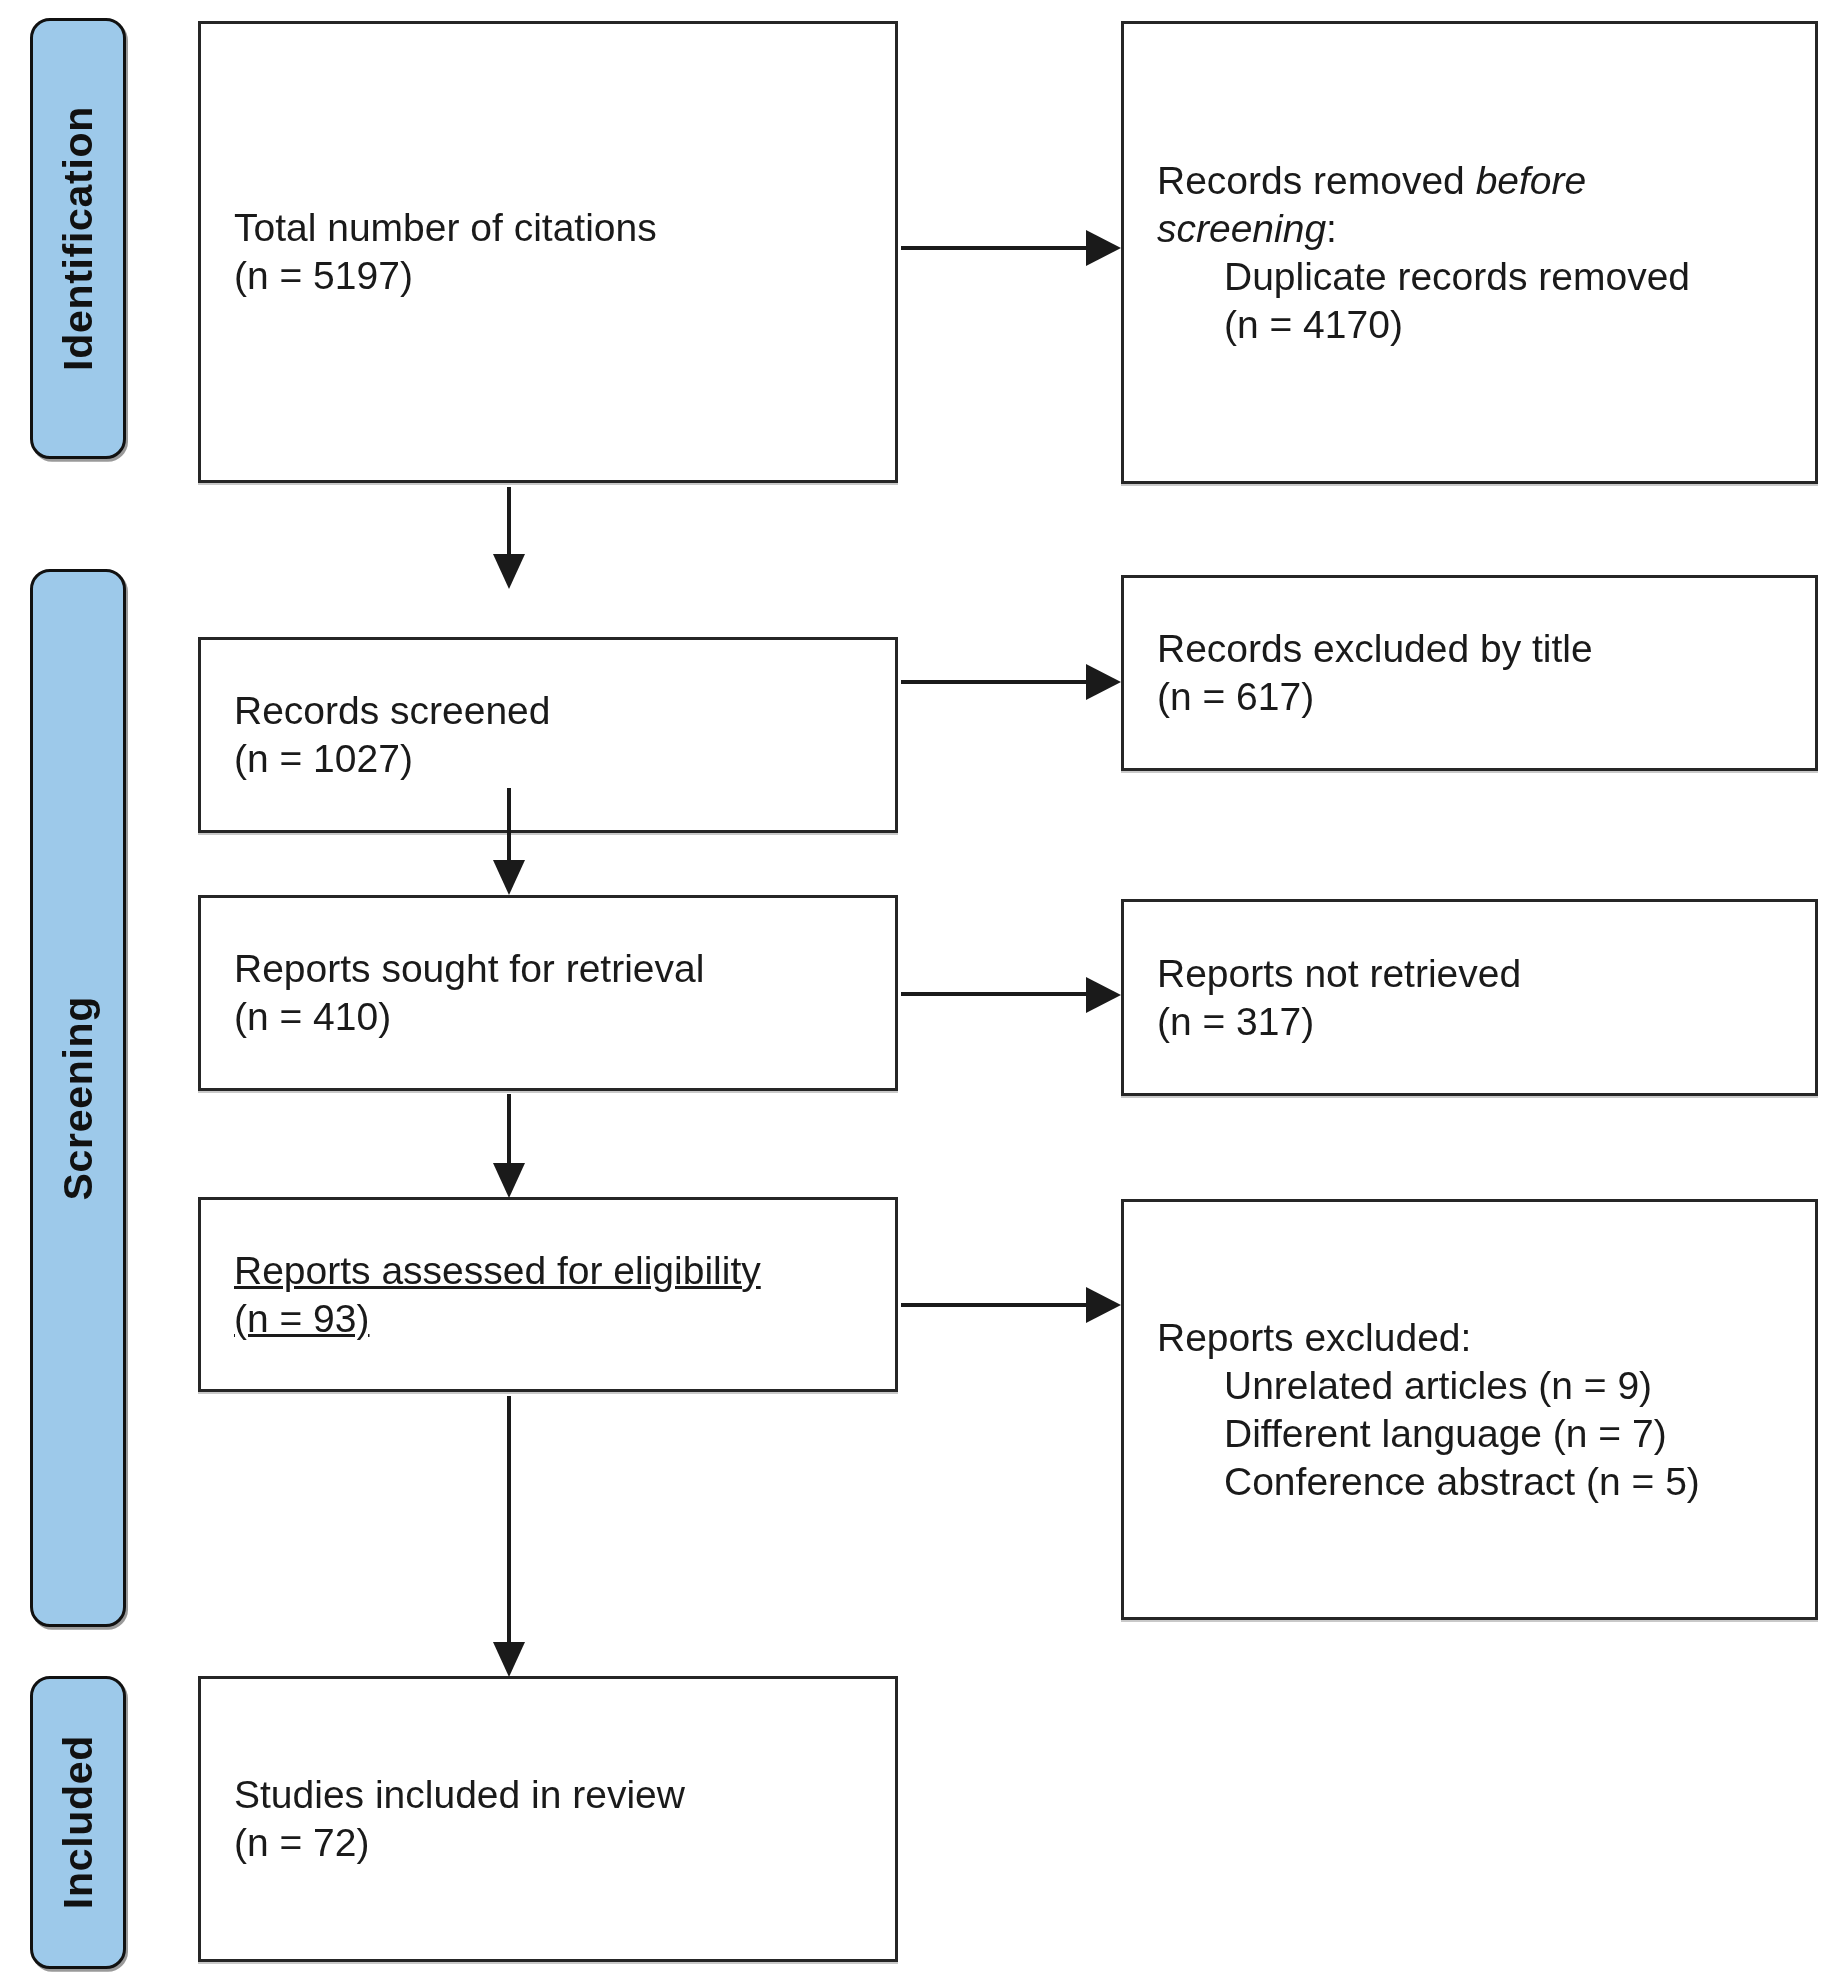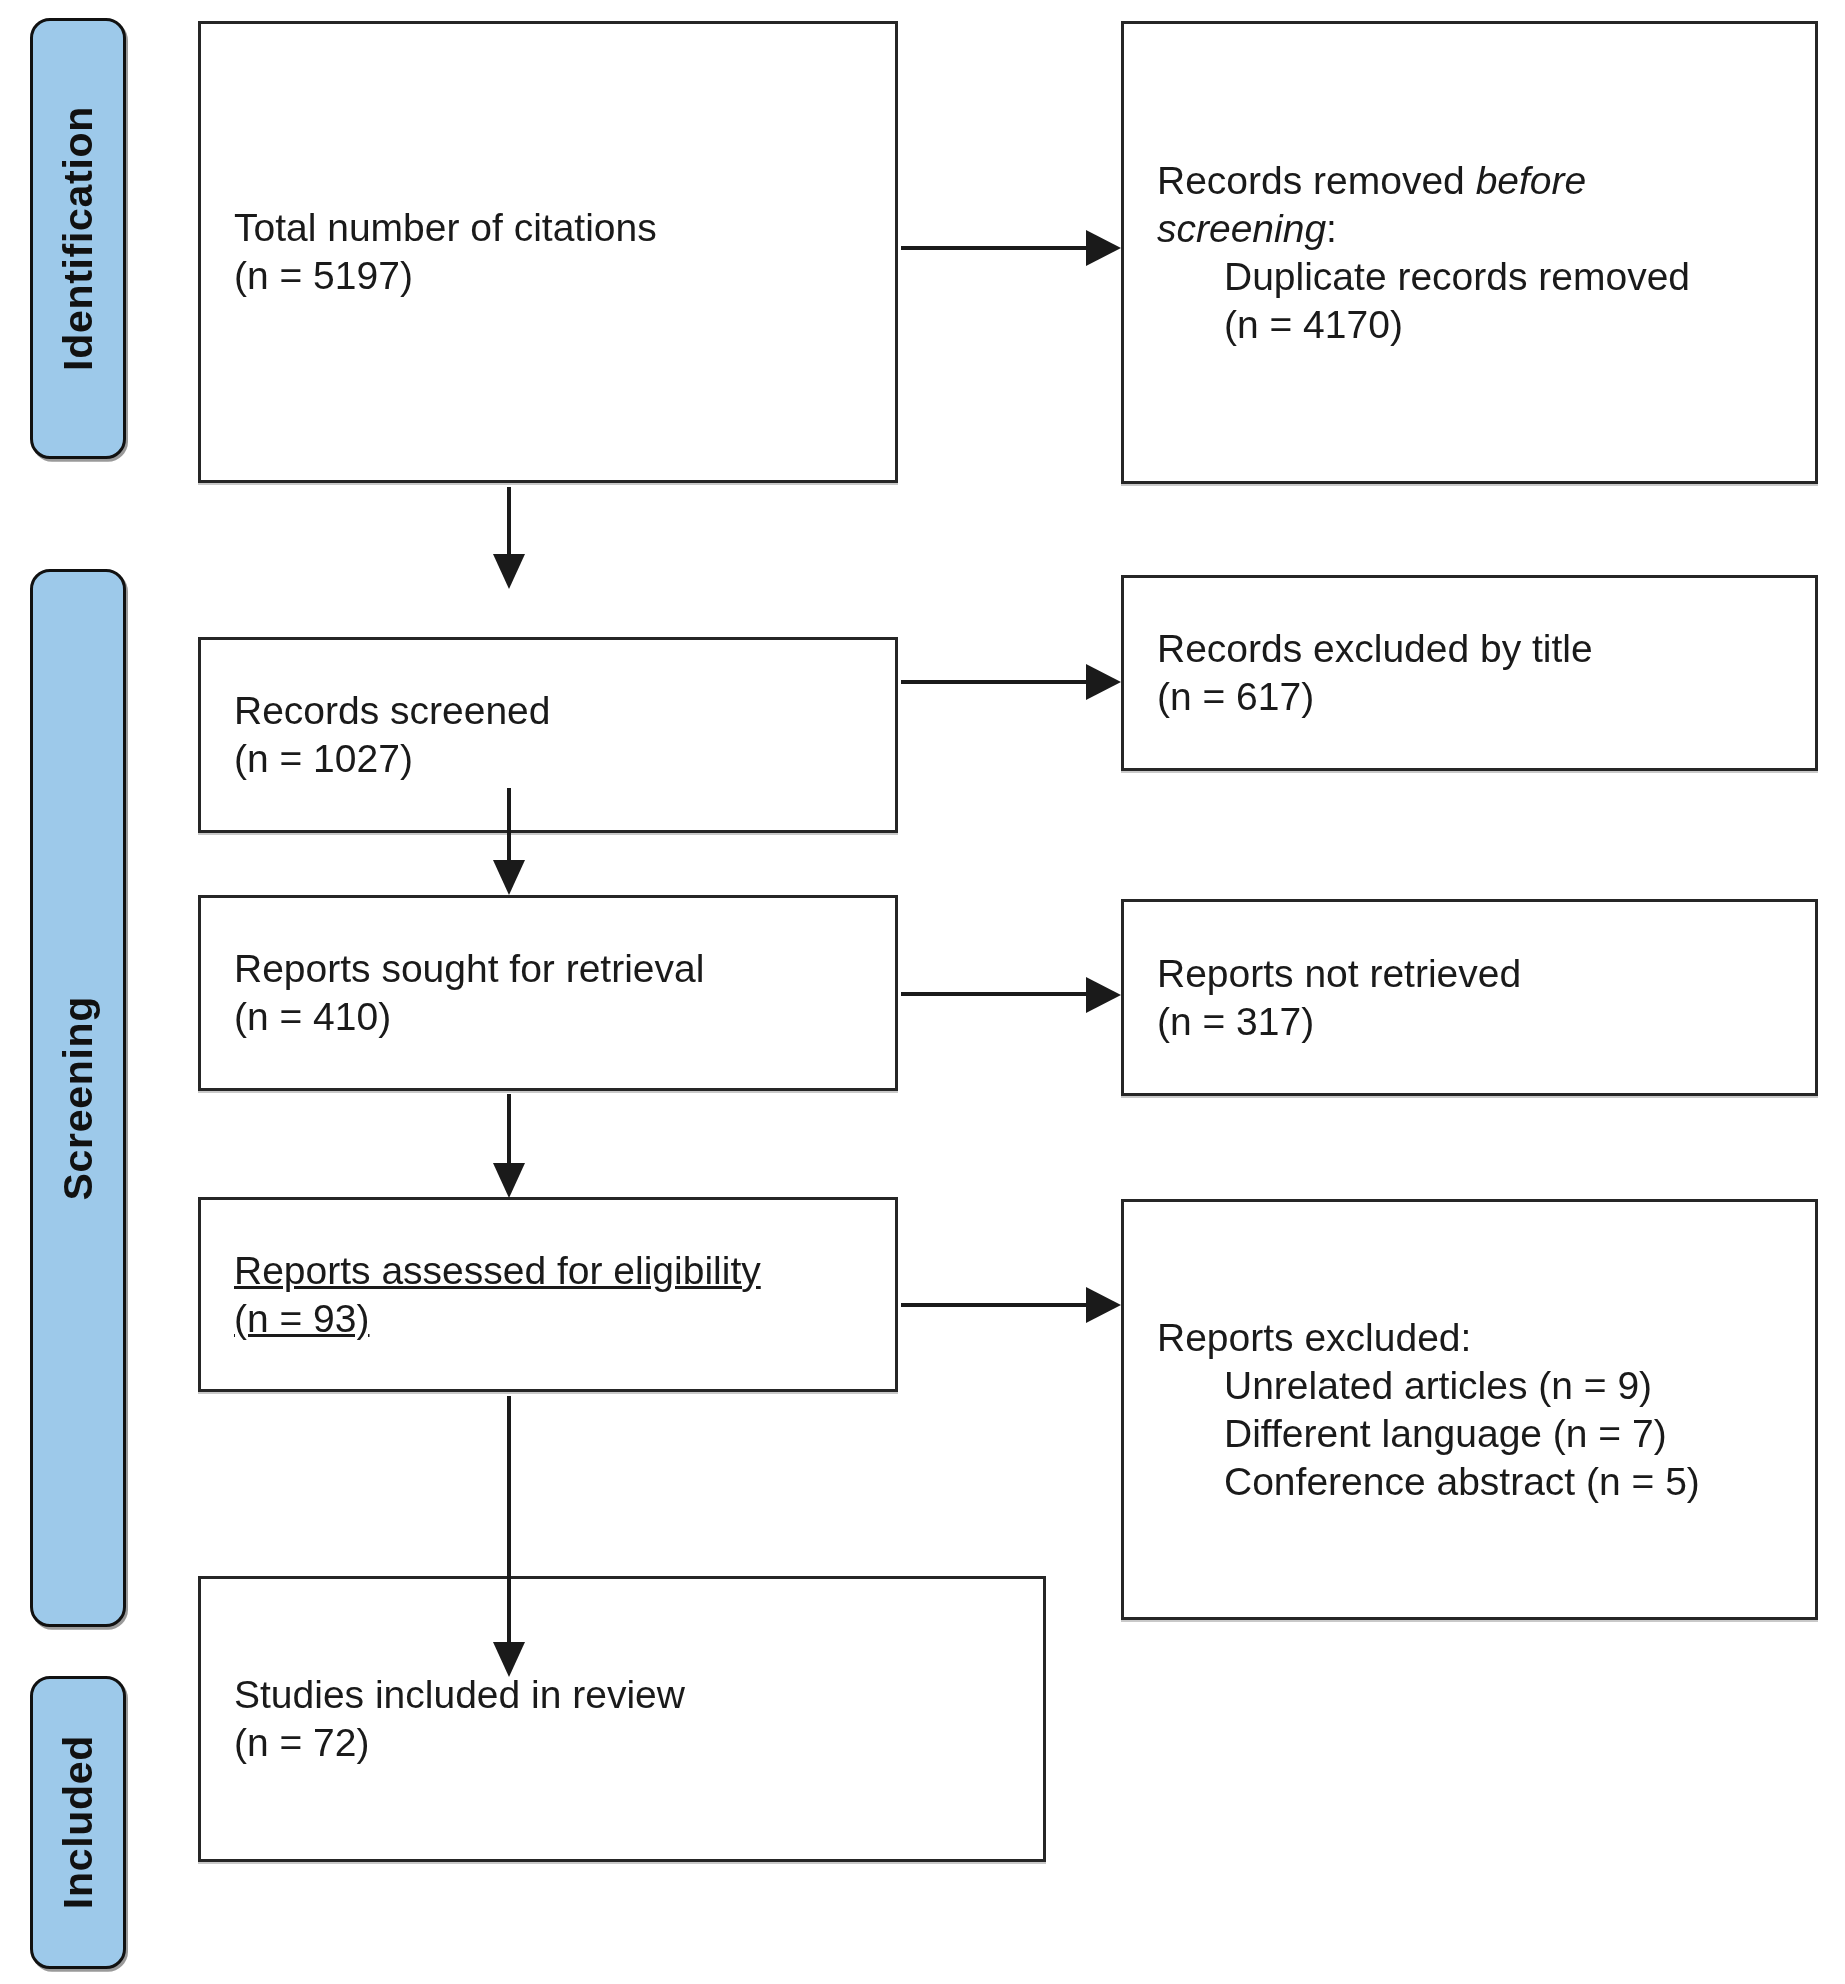--- a/index.html
+++ b/index.html
@@ -110,21 +110,21 @@
   <div class="box" style="left:198px;top:895px;width:700px;height:196px;">
     <div class="line">Reports sought for retrieval</div>
     <div class="line">(n = 410)</div>
   </div>
 
   <div class="box" style="left:198px;top:1197px;width:700px;height:195px;text-decoration:underline;">
     <div class="line">Reports assessed for eligibility</div>
     <div class="line">(n = 93)</div>
   </div>
 
-  <div class="box" style="left:198px;top:1576px;width:848px;height:286px;">
+  <div class="box" style="left:198px;top:1676px;width:700px;height:286px;">
     <div class="line">Studies included in review</div>
     <div class="line">(n = 72)</div>
   </div>
 
   <div class="box" style="left:1121px;top:21px;width:697px;height:463px;">
     <div class="line">
       <span>Records removed</span>
       <i>before</i>
     </div>
     <div class="line">

